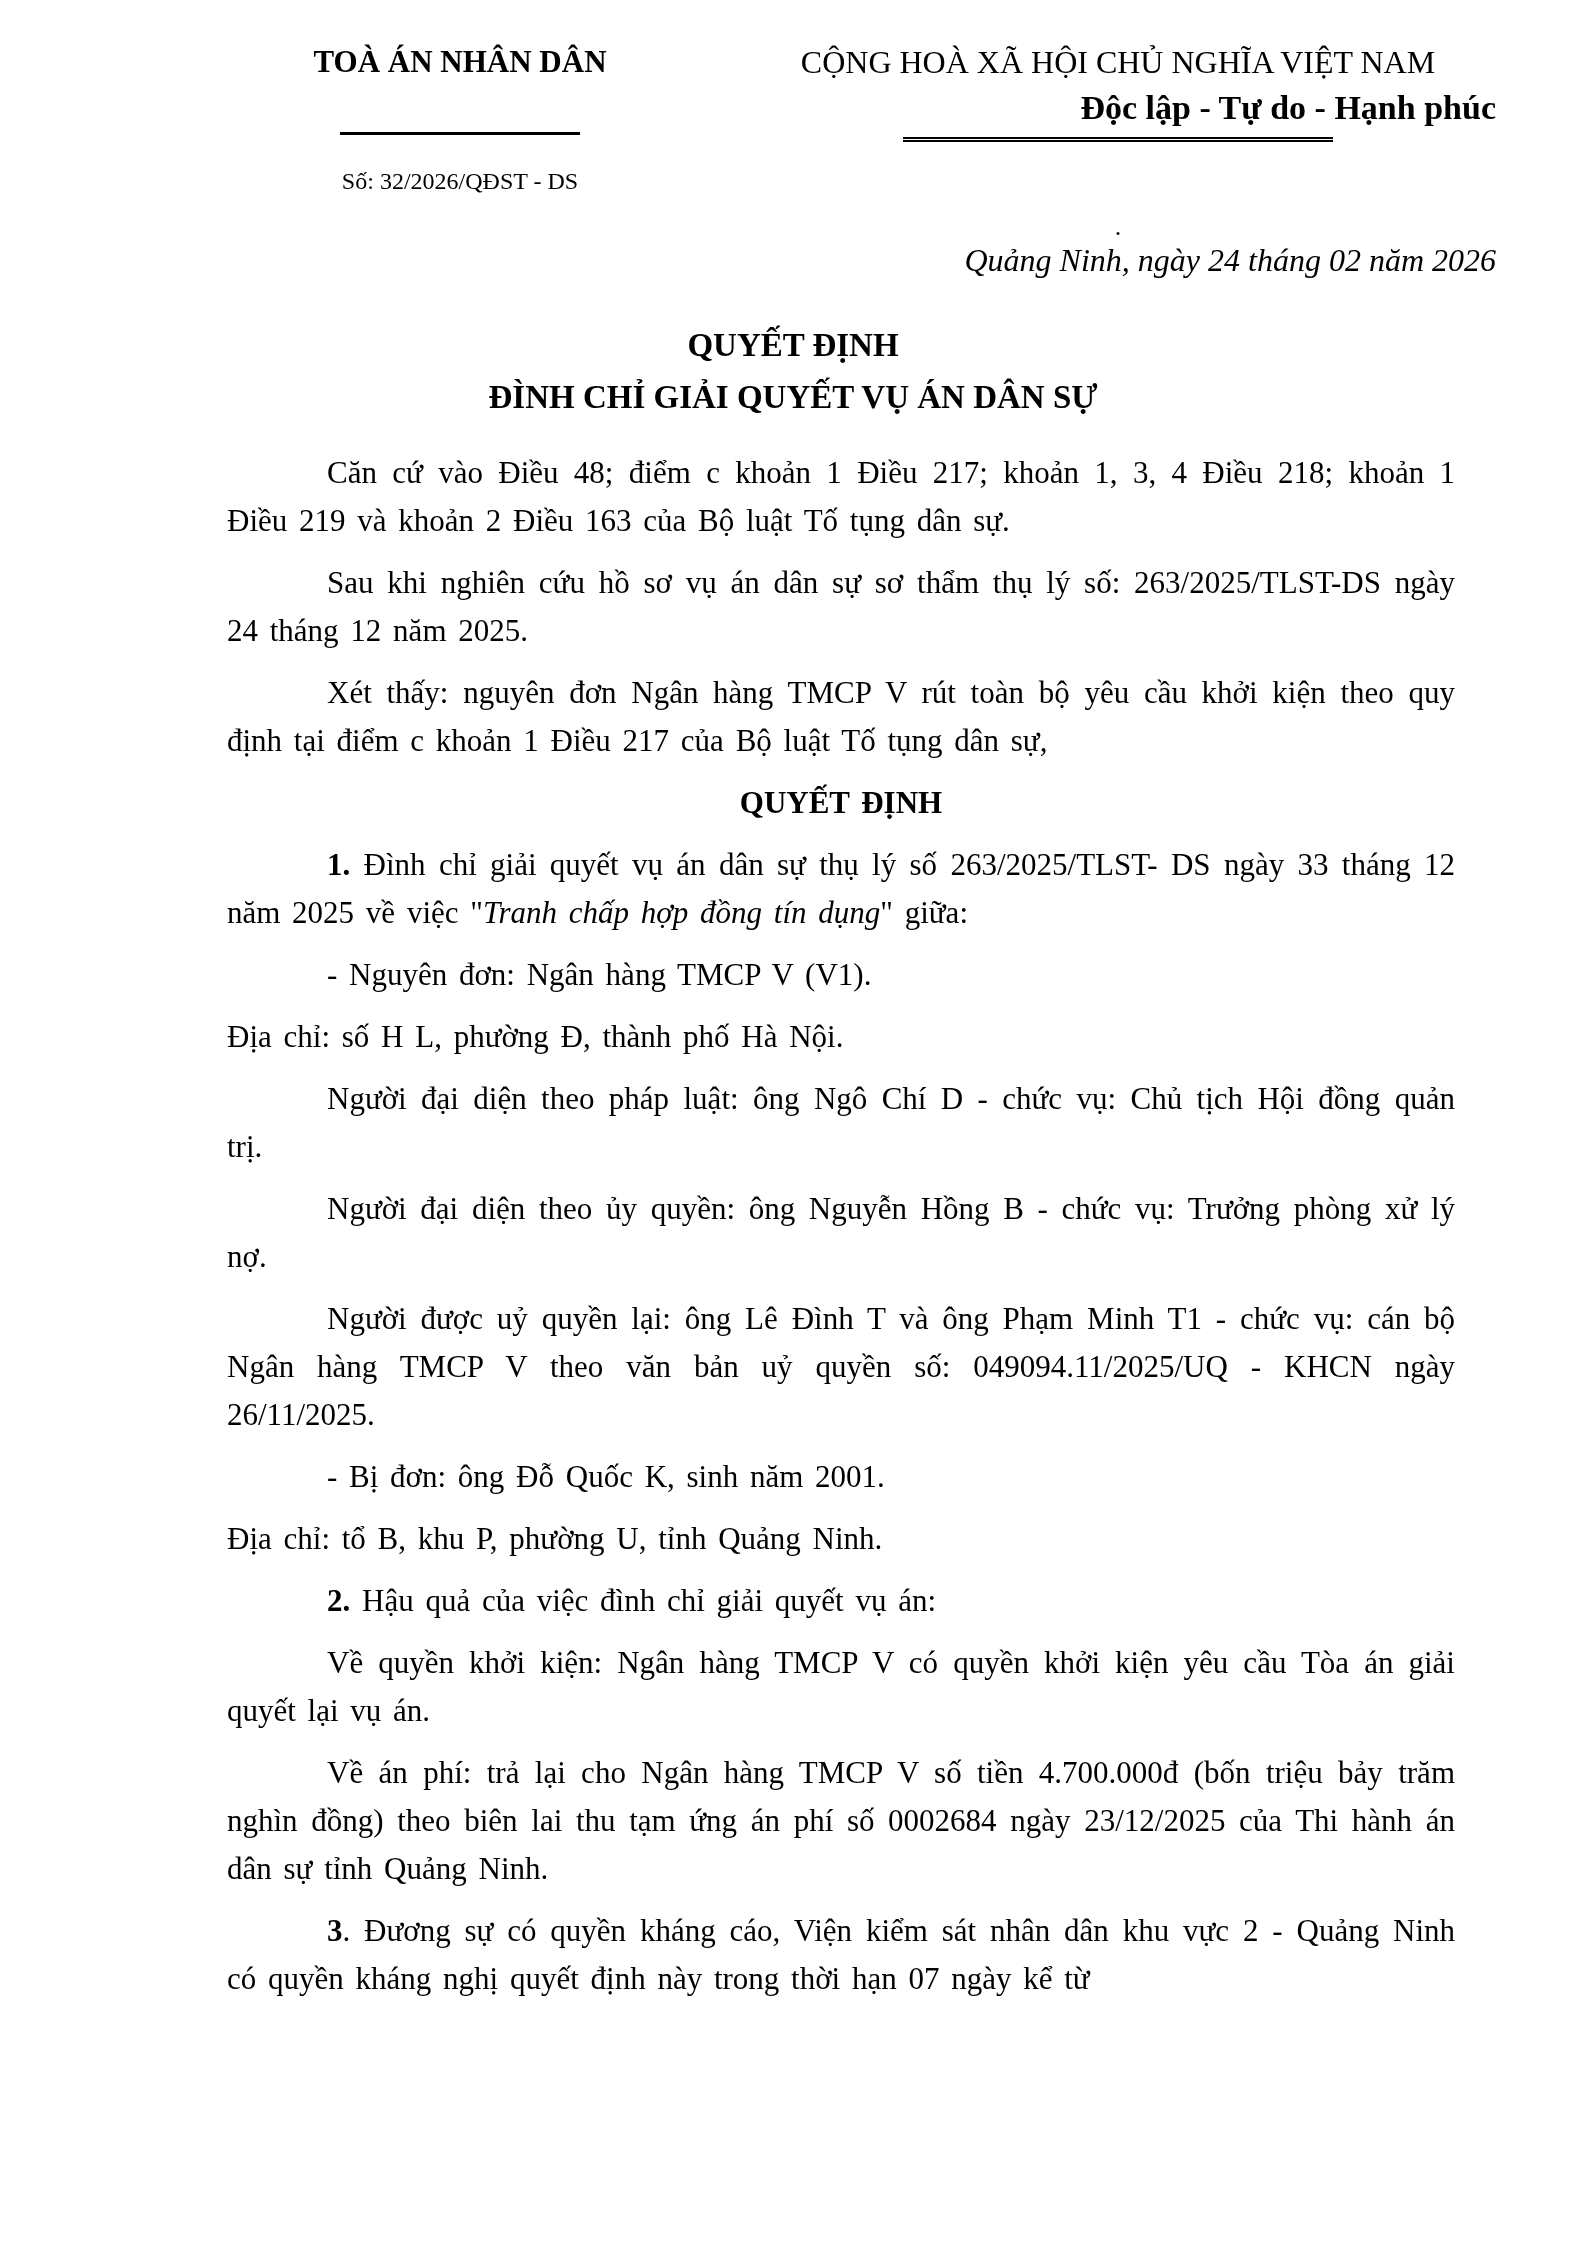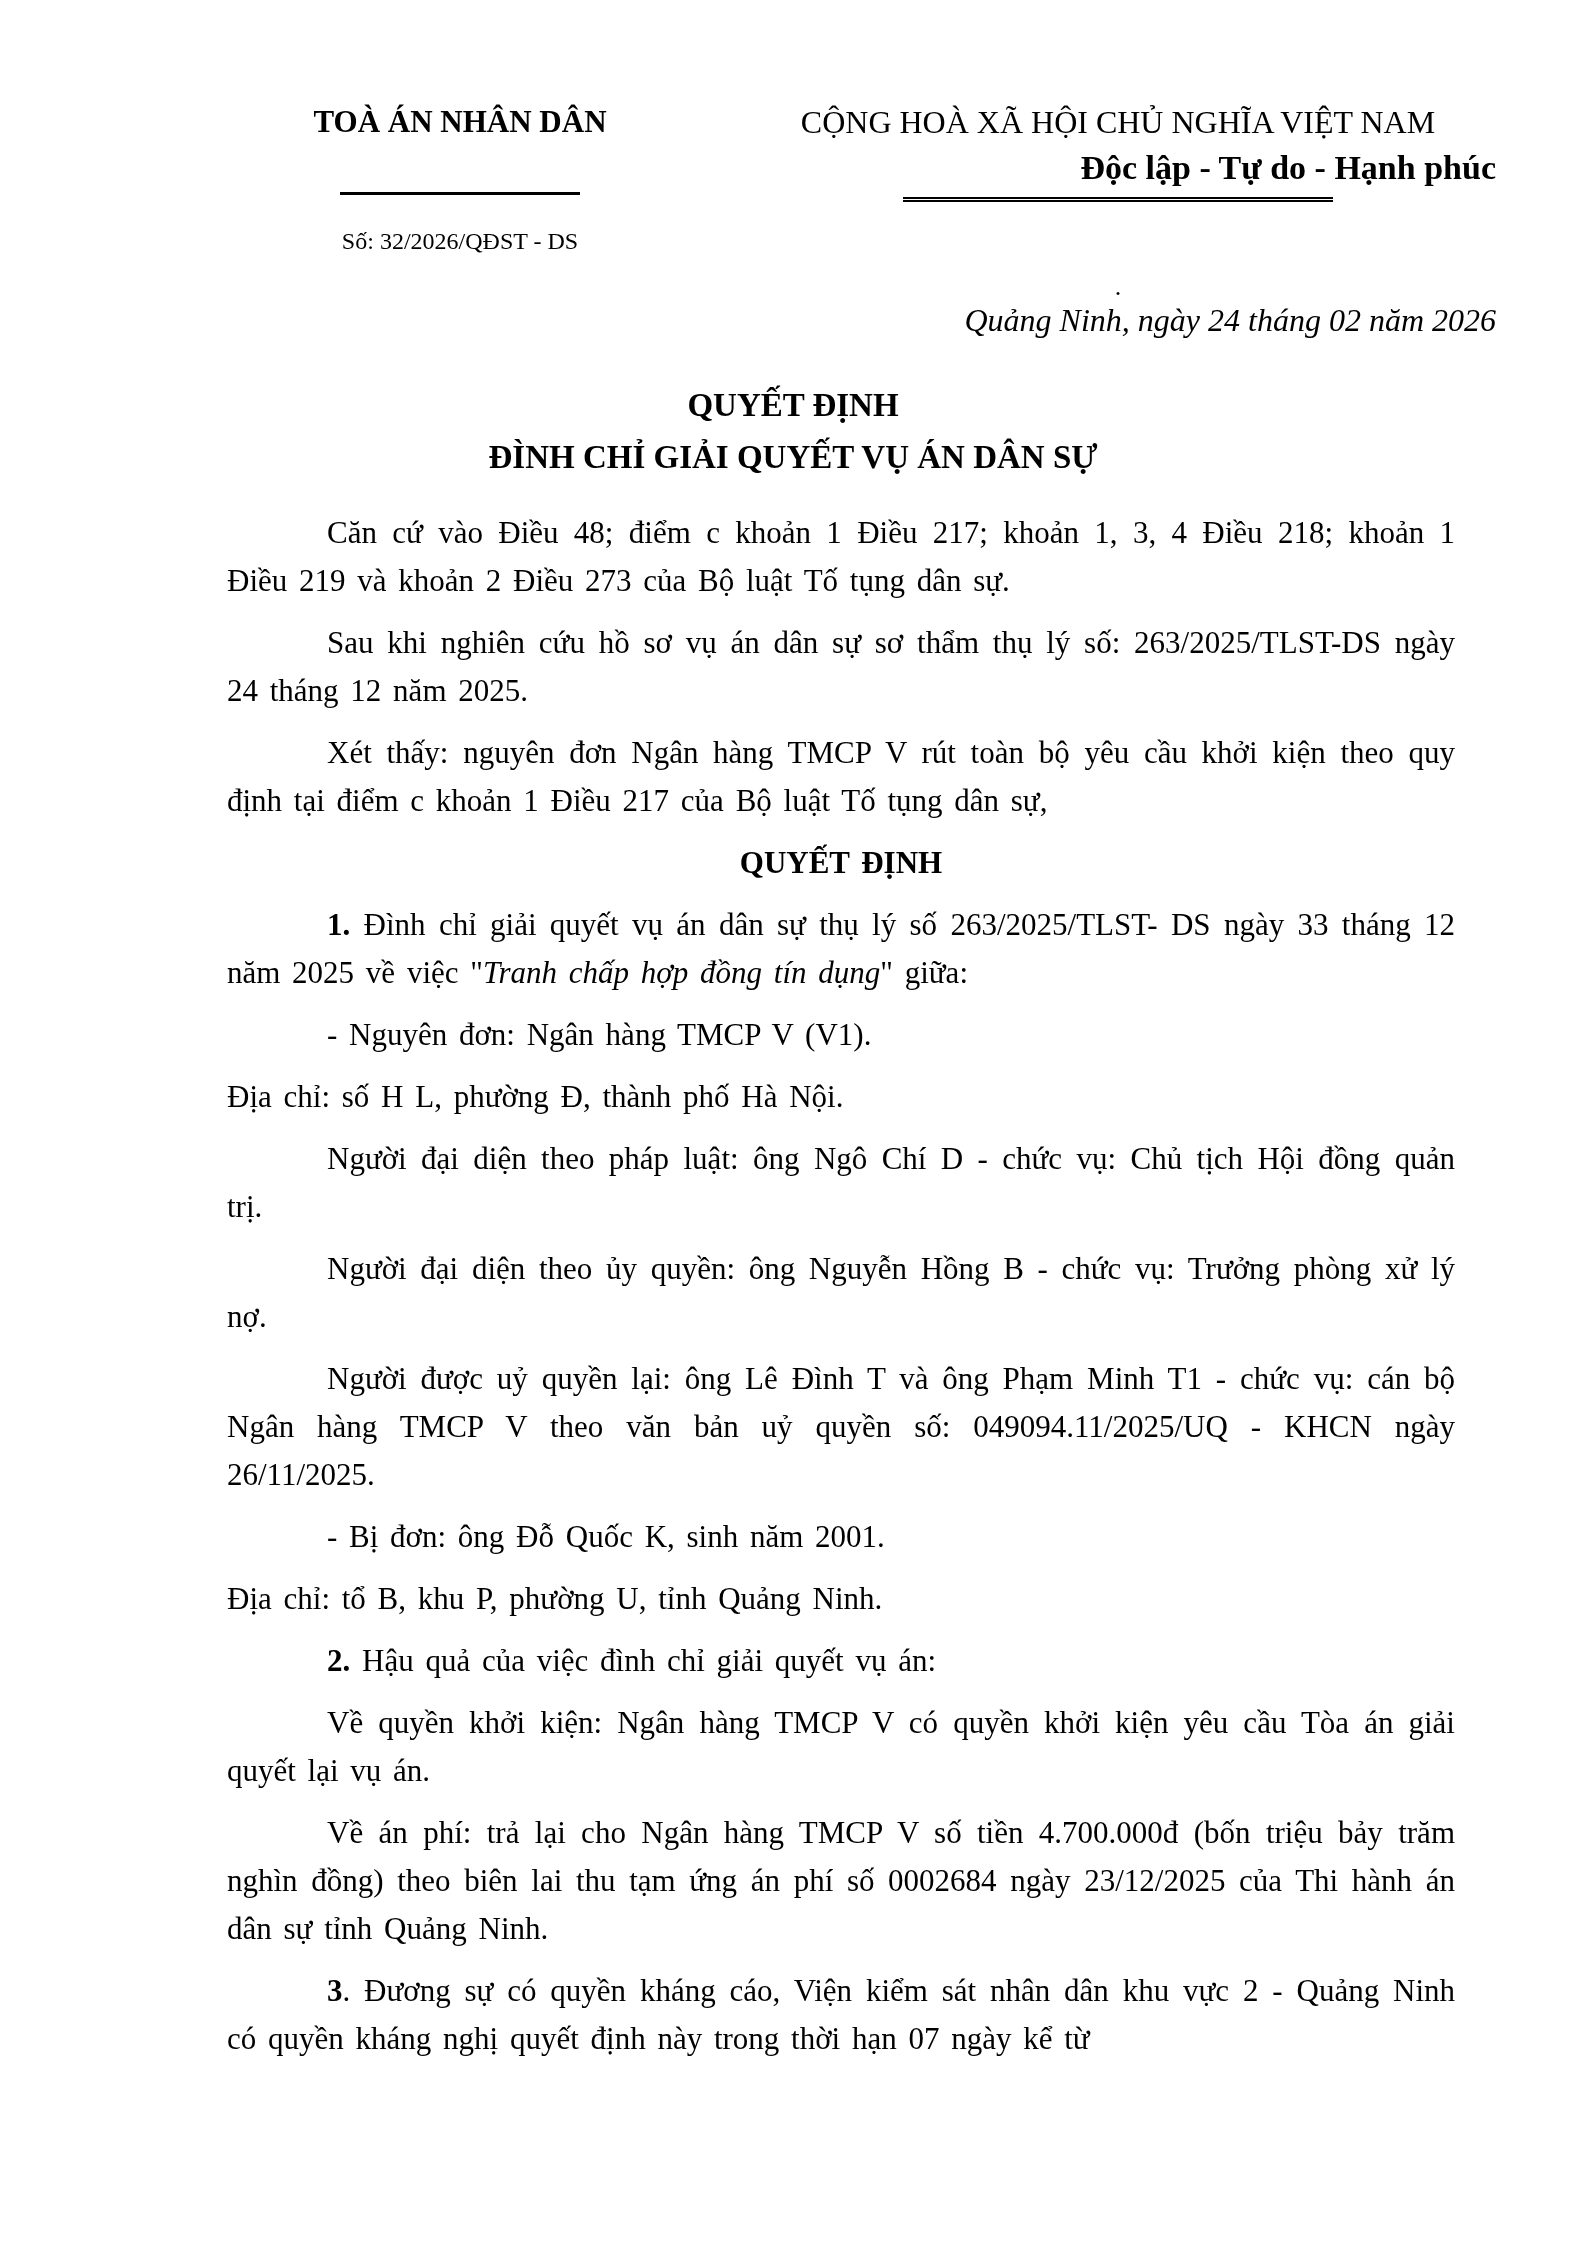--- a/index.html
+++ b/index.html
@@ -13,21 +13,21 @@
     height: 2244px;
     background: #ffffff;
     color: #000000;
     font-family: "Liberation Serif", "DejaVu Serif", serif;
     overflow: hidden;
   }
   
   .header {
     display: flex;
     align-items: flex-start;
-    padding-top: 100px;
+    padding-top: 40px;
   }
   .header-left {
     margin-left: 180px;
     width: 560px;
     text-align: center;
     flex: 0 0 auto;
   }
   .header-left .l1 {
     font-weight: bold;
     font-size: 31px;
@@ -145,21 +145,21 @@
     </div>
 
   </div>
 
   <div class="doc-title">
     <div class="t1">QUYẾT ĐỊNH</div>
     <div class="t2">ĐÌNH CHỈ GIẢI QUYẾT VỤ ÁN DÂN SỰ</div>
   </div>
 
   <div class="doc-body">
-      <p class="para"><span>Căn cứ vào Điều 48; điểm c khoản 1 Điều 217; khoản 1, 3, 4 Điều 218; khoản 1 Điều 219 và khoản 2 Điều 273 của Bộ luật Tố tụng dân sự.</span></p>
+      <p class="para"><span>Căn cứ vào Điều 48; điểm c khoản 1 Điều 217; khoản 1, 3, 4 Điều 218; khoản 1 Điều 219 và khoản 2 Điều 163 của Bộ luật Tố tụng dân sự.</span></p>
       <p class="para"><span>Sau khi nghiên cứu hồ sơ vụ án dân sự sơ thẩm thụ lý số: 263/2025/TLST-DS ngày 24 tháng 12 năm 2025.</span></p>
       <p class="para"><span>Xét thấy: nguyên đơn Ngân hàng TMCP V rút toàn bộ yêu cầu khởi kiện theo quy định tại điểm c khoản 1 Điều 217 của Bộ luật Tố tụng dân sự,</span></p>
       <p class="heading"><b>QUYẾT ĐỊNH</b></p>
       <p class="para"><b>1.</b><span> Đình chỉ giải quyết vụ án dân sự thụ lý số 263/2025/TLST- DS ngày 33 tháng 12 năm 2025 về việc "</span><i>Tranh chấp hợp đồng tín dụng</i><span>" giữa:</span></p>
       <p class="para"><span>- Nguyên đơn: Ngân hàng TMCP V (V1).</span></p>
       <p class="para noindent"><span>Địa chỉ: số H L, phường Đ, thành phố Hà Nội.</span></p>
       <p class="para"><span>Người đại diện theo pháp luật: ông Ngô Chí D - chức vụ: Chủ tịch Hội đồng quản trị.</span></p>
       <p class="para"><span>Người đại diện theo ủy quyền: ông Nguyễn Hồng B - chức vụ: Trưởng phòng xử lý nợ.</span></p>
       <p class="para"><span>Người được uỷ quyền lại: ông Lê Đình T và ông Phạm Minh T1 - chức vụ: cán bộ Ngân hàng TMCP V theo văn bản uỷ quyền số: 049094.11/2025/UQ - KHCN ngày 26/11/2025.</span></p>
       <p class="para"><span>- Bị đơn: ông Đỗ Quốc K, sinh năm 2001.</span></p>

